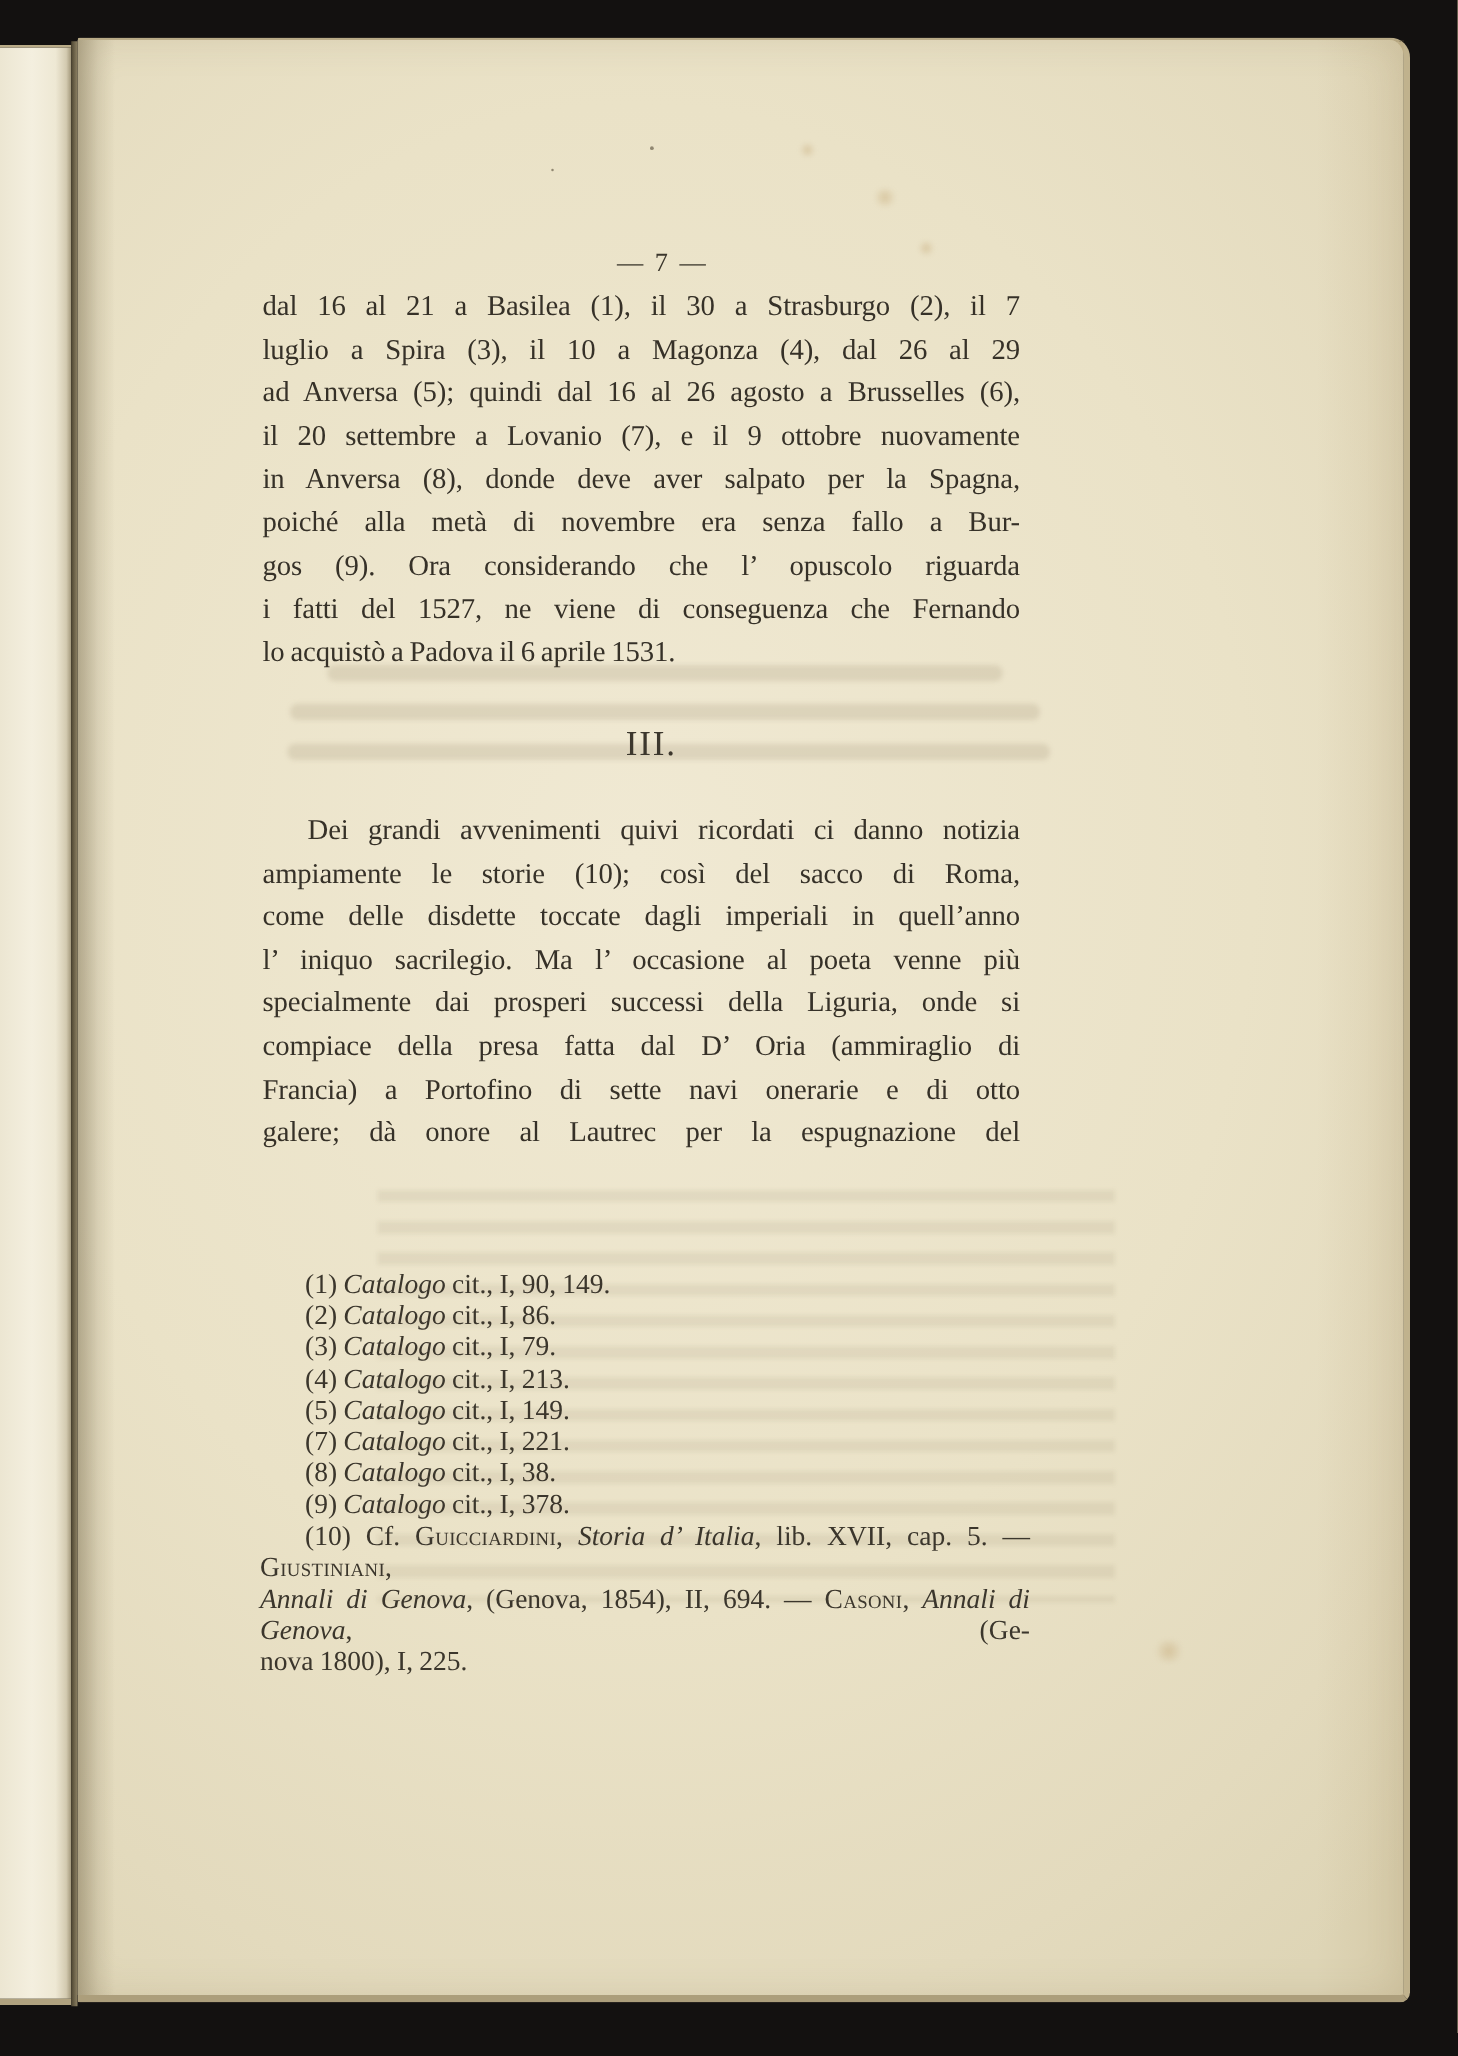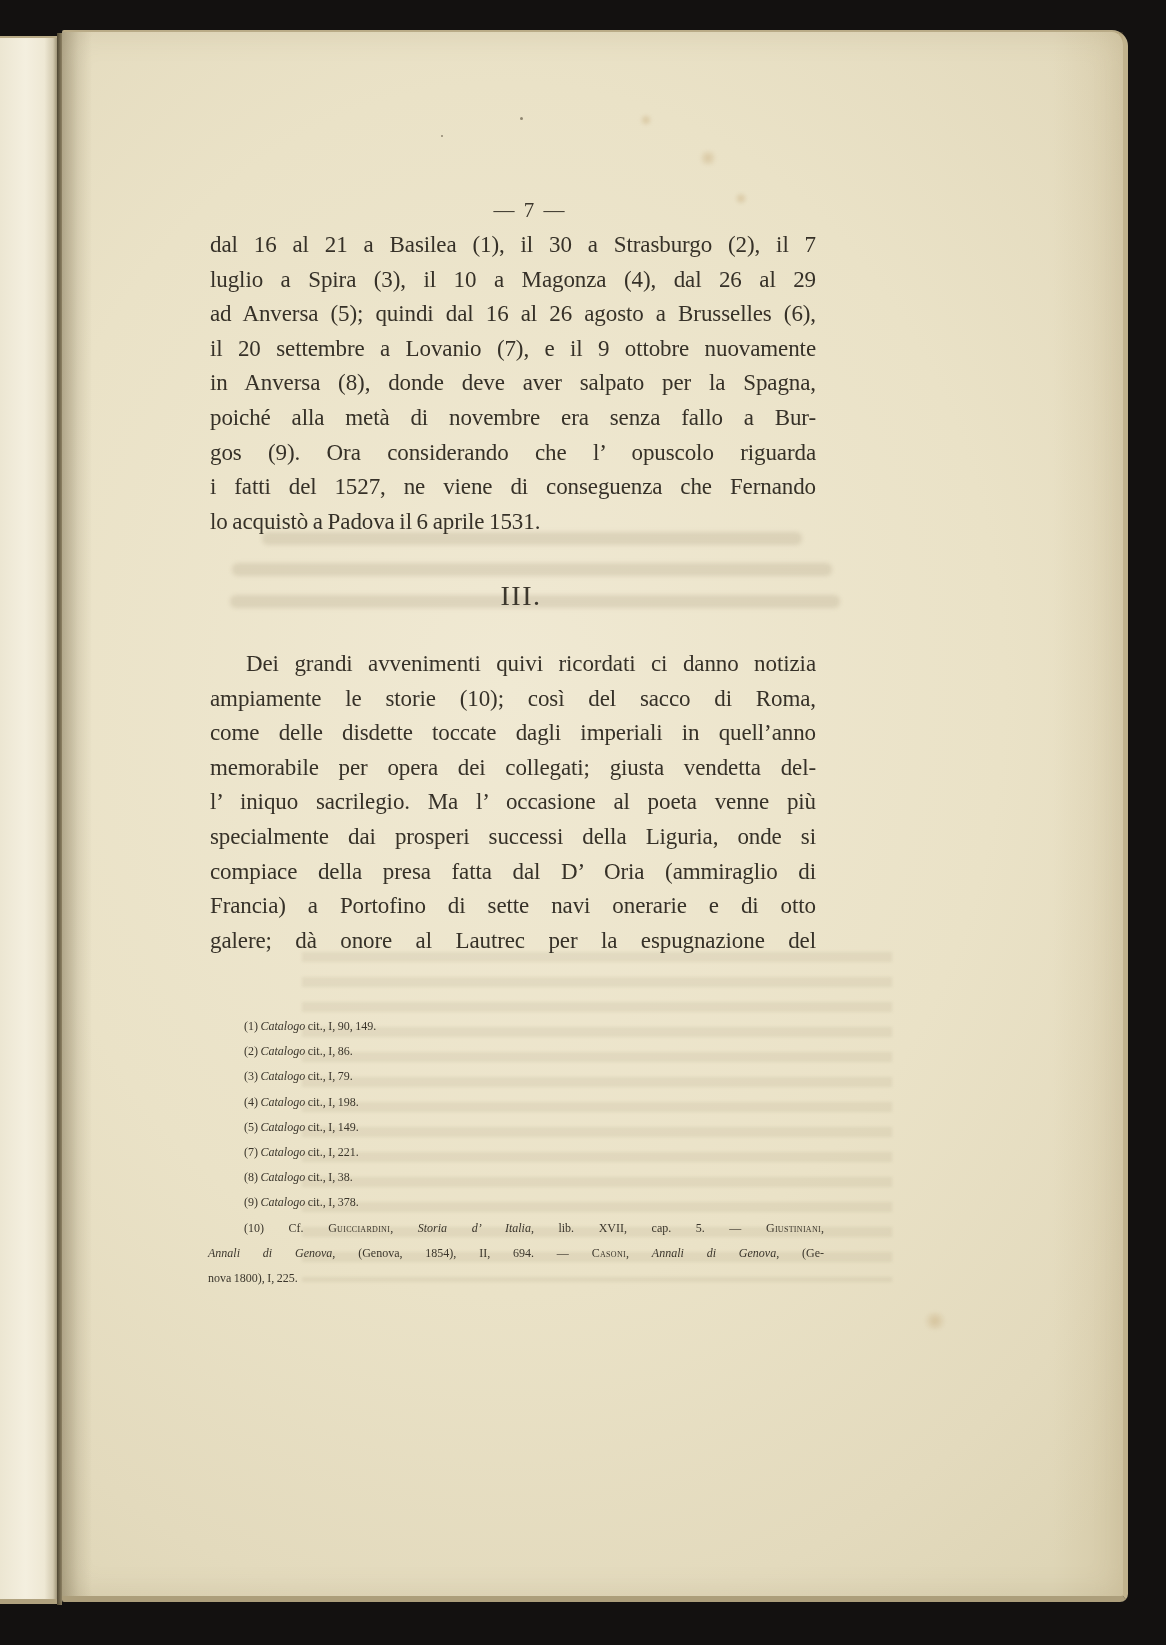--- a/index.html
+++ b/index.html
@@ -49,21 +49,21 @@
   .p2{top:615px;}
   .line{text-align:justify;text-align-last:justify;}
   .line.left{text-align-last:left;}
   .p2 .line.indent{text-indent:36px;}
   .heading{
     position:absolute;left:156px;width:606px;top:548px;text-align:center;
     font-size:28px;letter-spacing:1.5px;color:#3c372d;
   }
   .footnotes{
     position:absolute;left:146px;width:616px;top:982px;
-    font-size:12px;line-height:25.2px;color:#3b362c;word-spacing:-0.5px;
+    font-size:22px;line-height:25.2px;color:#3b362c;word-spacing:-0.5px;
   }
   .fn{text-indent:36px;}
   .fn i,.it{font-style:italic;}
   .sc{font-variant:small-caps;letter-spacing:0.3px;}
   .fn10line{text-align:justify;text-align-last:justify;}
   .fn10line.first{text-indent:36px;}
   .fn10line.left{text-align:left;text-align-last:left;}
   
   .ghostbar{position:absolute;height:13px;border-radius:6px;
     background:rgba(130,115,82,0.16);filter:blur(2px);}
@@ -120,33 +120,32 @@
     <div class="line">i fatti del 1527, ne viene di conseguenza che Fernando</div>
     <div class="line left">lo acquistò a Padova il 6 aprile 1531.</div>
   </div>
 
   <div class="heading">III.</div>
 
   <div class="para p2">
     <div class="line indent">Dei grandi avvenimenti quivi ricordati ci danno notizia</div>
     <div class="line">ampiamente le storie (10); così del sacco di Roma,</div>
     <div class="line">come delle disdette toccate dagli imperiali in quell’anno</div>
-    <div class="line">memorabile per opera dei collegati; giusta vendetta del-</div>
     <div class="line">l’ iniquo sacrilegio. Ma l’ occasione al poeta venne più</div>
     <div class="line">specialmente dai prosperi successi della Liguria, onde si</div>
     <div class="line">compiace della presa fatta dal D’ Oria (ammiraglio di</div>
     <div class="line">Francia) a Portofino di sette navi onerarie e di otto</div>
     <div class="line">galere; dà onore al Lautrec per la espugnazione del</div>
   </div>
 
   <div class="footnotes">
     <div class="fn"><span>(1)</span> <i>Catalogo</i> <span>cit., I, 90, 149.</span></div>
     <div class="fn"><span>(2)</span> <i>Catalogo</i> <span>cit., I, 86.</span></div>
     <div class="fn"><span>(3)</span> <i>Catalogo</i> <span>cit., I, 79.</span></div>
-    <div class="fn"><span>(4)</span> <i>Catalogo</i> <span>cit., I, 198.</span></div>
+    <div class="fn"><span>(4)</span> <i>Catalogo</i> <span>cit., I, 213.</span></div>
     <div class="fn"><span>(5)</span> <i>Catalogo</i> <span>cit., I, 149.</span></div>
     <div class="fn"><span>(7)</span> <i>Catalogo</i> <span>cit., I, 221.</span></div>
     <div class="fn"><span>(8)</span> <i>Catalogo</i> <span>cit., I, 38.</span></div>
     <div class="fn"><span>(9)</span> <i>Catalogo</i> <span>cit., I, 378.</span></div>
 
     <div class="fn10line first"><span>(10) Cf. </span><span class="sc">Guicciardini</span><span>, </span><span class="it">Storia d’ Italia</span><span>, lib. XVII, cap. 5. — </span><span class="sc">Giustiniani</span><span>,</span></div>
     <div class="fn10line"><span class="it">Annali di Genova</span><span>, (Genova, 1854), II, 694. — </span><span class="sc">Casoni</span><span>, </span><span class="it">Annali di Genova</span><span>, (Ge-</span></div>
     <div class="fn10line left"><span>nova 1800), I, 225.</span></div>
   </div>
 

